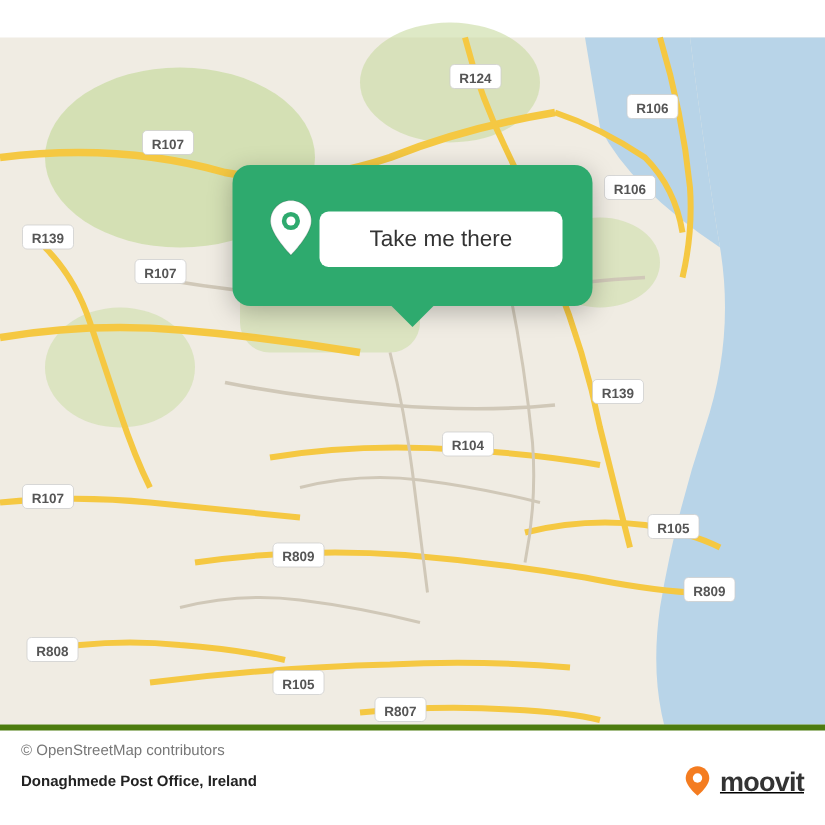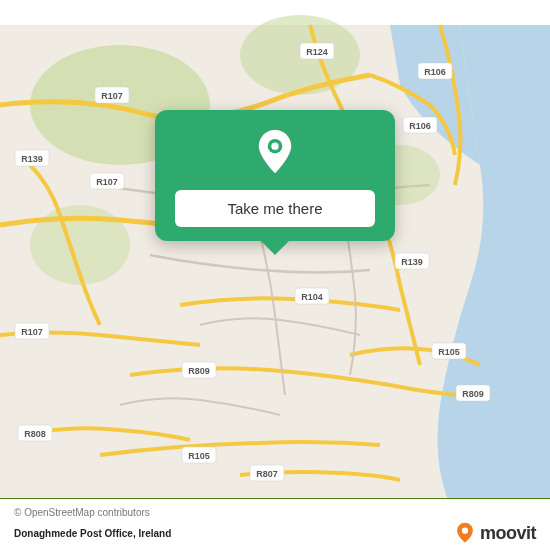--- a/index.html
+++ b/index.html
@@ -20,21 +20,21 @@
 
     
     #location-card {
       position: absolute;
       top: 110px;
       left: 155px;
       width: 240px;
       background: #2eaa6e;
       border-radius: 12px;
       display: flex;
-      flex-direction: column;
+      flex-direction: row;
       align-items: center;
       padding: 18px 20px 14px;
       box-shadow: 0 4px 16px rgba(0,0,0,0.25);
     }
 
     #location-card::after {
       content: '';
       position: absolute;
       bottom: -14px;
       left: 50%;
@@ -64,22 +64,22 @@
       width: 100%;
     }
 
     
     #bottom-bar {
       position: absolute;
       bottom: 0;
       left: 0;
       width: 100%;
       background: white;
-      padding: 8px 14px 6px;
-      border-top: 1px solid #4d7c0f;
+      padding: 8px 14px 18px;
+      border-top: 4px solid #4d7c0f;
     }
 
     #attribution {
       font-size: 10px;
       color: #777;
       margin-bottom: 4px;
     }
 
     #bottom-info {
       display: flex;
@@ -90,20 +90,21 @@
     #location-name {
       font-size: 10px;
       font-weight: 600;
       color: #222;
     }
 
     #moovit-logo {
       display: flex;
       align-items: center;
       gap: 4px;
+      text-decoration: underline;
     }
 
     #moovit-pin {
       width: 22px;
       height: 22px;
     }
 
     #moovit-text {
       font-size: 18px;
       font-weight: 700;

